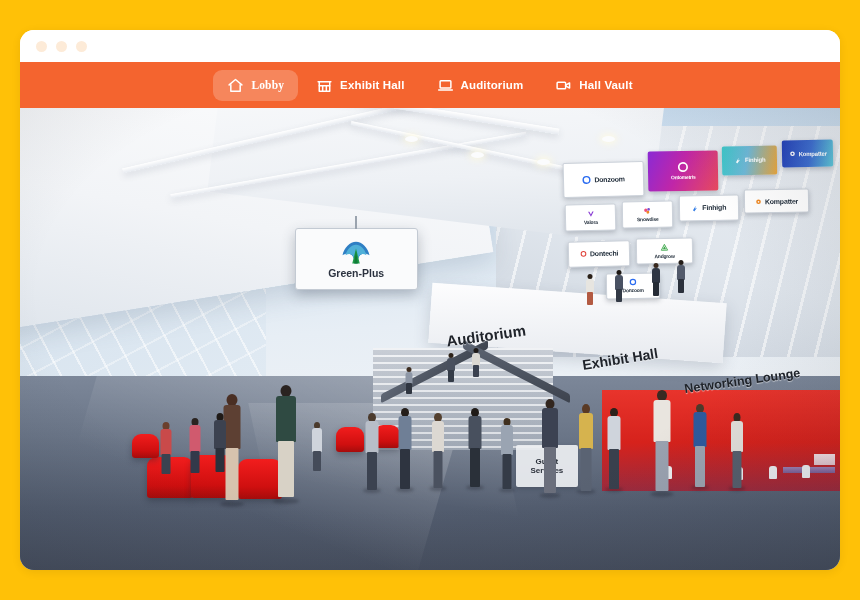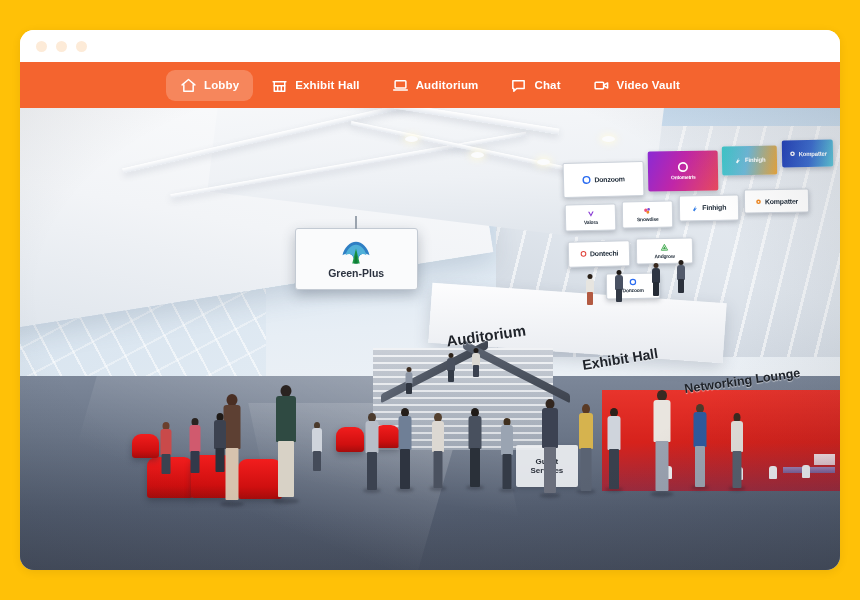--- a/index.html
+++ b/index.html
@@ -58,21 +58,21 @@
   .nav-item {
     display: flex;
     align-items: center;
     gap: 7px;
     padding: 7px 14px;
     border-radius: 9px;
     cursor: pointer;
     white-space: nowrap;
     user-select: none;
   }
-  .nav-item.active { background: rgba(255,255,255,0.22); }
+  .nav-item.active { background: rgba(255,255,255,0.22); font-family: Liberation Serif, serif; }
 
   .nav-label {
     color: #ffffff;
     font-size: 11.5px;
     font-weight: bold;
     letter-spacing: 0.15px;
   }
   .nav-icon { width: 17px; height: 17px; display: block; flex: 0 0 auto; }
   .nav-icon svg { width: 17px; height: 17px; display: block; }
 
@@ -328,38 +328,30 @@
     <div class="nav-item">
       <span class="nav-icon">
         <svg viewBox="0 0 24 24" fill="none" stroke="#fff" stroke-width="2.1" stroke-linejoin="round" stroke-linecap="round">
           <rect x="4.4" y="5.4" width="15.2" height="10.2" rx="1.1"></rect>
           <path d="M2.4 18.4h19.2"></path>
         </svg>
       </span>
       <span class="nav-label">Auditorium</span>
     </div>
 
-    <div class="nav-item">
-      <span class="nav-icon">
-        <svg viewBox="0 0 24 24" fill="none" stroke="#fff" stroke-width="2.1" stroke-linejoin="round" stroke-linecap="round">
-          <path d="M4 5.2h16v11H9.4L5.4 20v-3.8H4z"></path>
-        </svg>
-      </span>
-      <span class="nav-label">Chat</span>
-    </div>
 
 
     <div class="nav-item">
       <span class="nav-icon">
         <svg viewBox="0 0 24 24" fill="none" stroke="#fff" stroke-width="2.1" stroke-linejoin="round" stroke-linecap="round">
           <rect x="3" y="7.4" width="12" height="9.2" rx="1.2"></rect>
           <path d="M15 11.6l5.6-3.2v7.2L15 12.4z"></path>
         </svg>
       </span>
-      <span class="nav-label">Video Vault</span>
+      <span class="nav-label">Hall Vault</span>
     </div>
 
   </nav>
 
   <div class="stage">
     <div class="scene">
 
       <div class="sky"></div>
       <div class="glass-left"></div>
       <div class="glass-right"></div>

